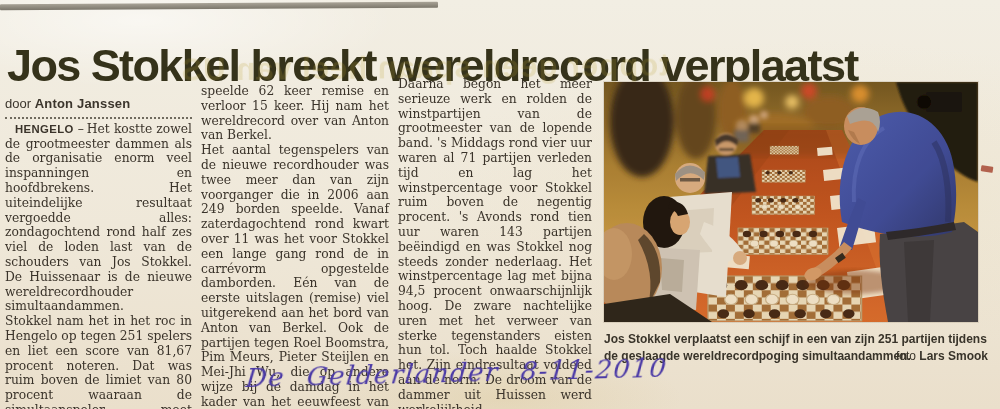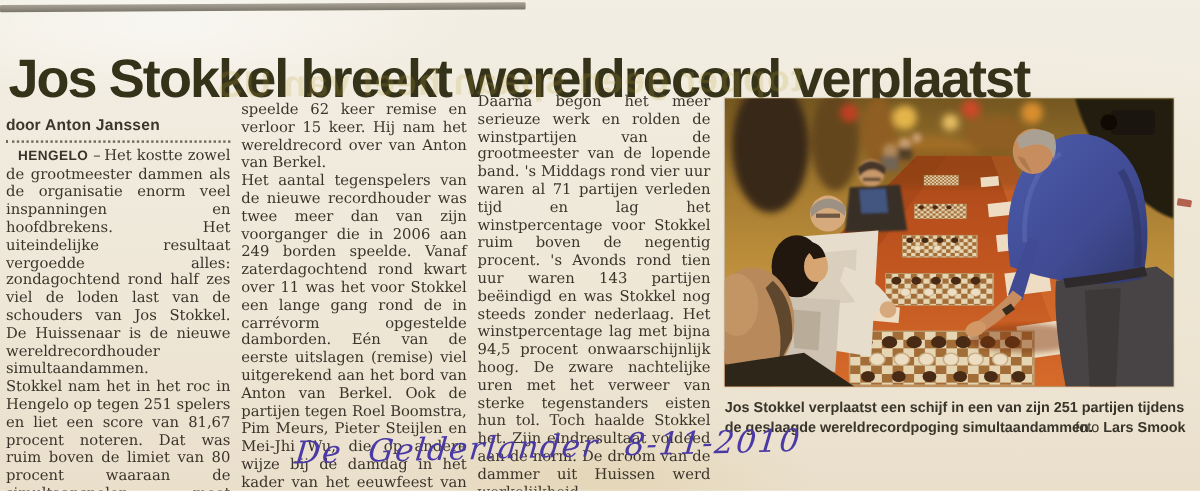--- a/index.html
+++ b/index.html
@@ -36,21 +36,20 @@
   .col{position:absolute;font-size:12.3px;line-height:14.8px;}
   .col p{margin:0;text-align:justify;}
   .col p + p{margin-top:0;}
   #col1{left:5px;top:97px;width:187px;}
   #col2{left:201px;top:84px;width:188px;}
   #col3{left:398px;top:77px;width:194px;}
   .byline{
     font-family:"Liberation Sans",sans-serif;font-size:13px;
     color:#3b352c;padding-bottom:5px;margin-bottom:3px;
     border-bottom:2px dotted #6f6a5e;
-    font-weight:bold;
   }
   .byline b{letter-spacing:0.2px;}
   .dateline{
     font-family:"Liberation Sans",sans-serif;font-weight:bold;
     font-size:11.3px;letter-spacing:0.4px;padding-left:10px;
   }
   .dash{padding:0 3px 0 4px;}
   .photo{
     position:absolute;left:604px;top:82px;width:374px;height:240px;
     box-shadow:0 0 0 1px rgba(125,112,88,0.18);

